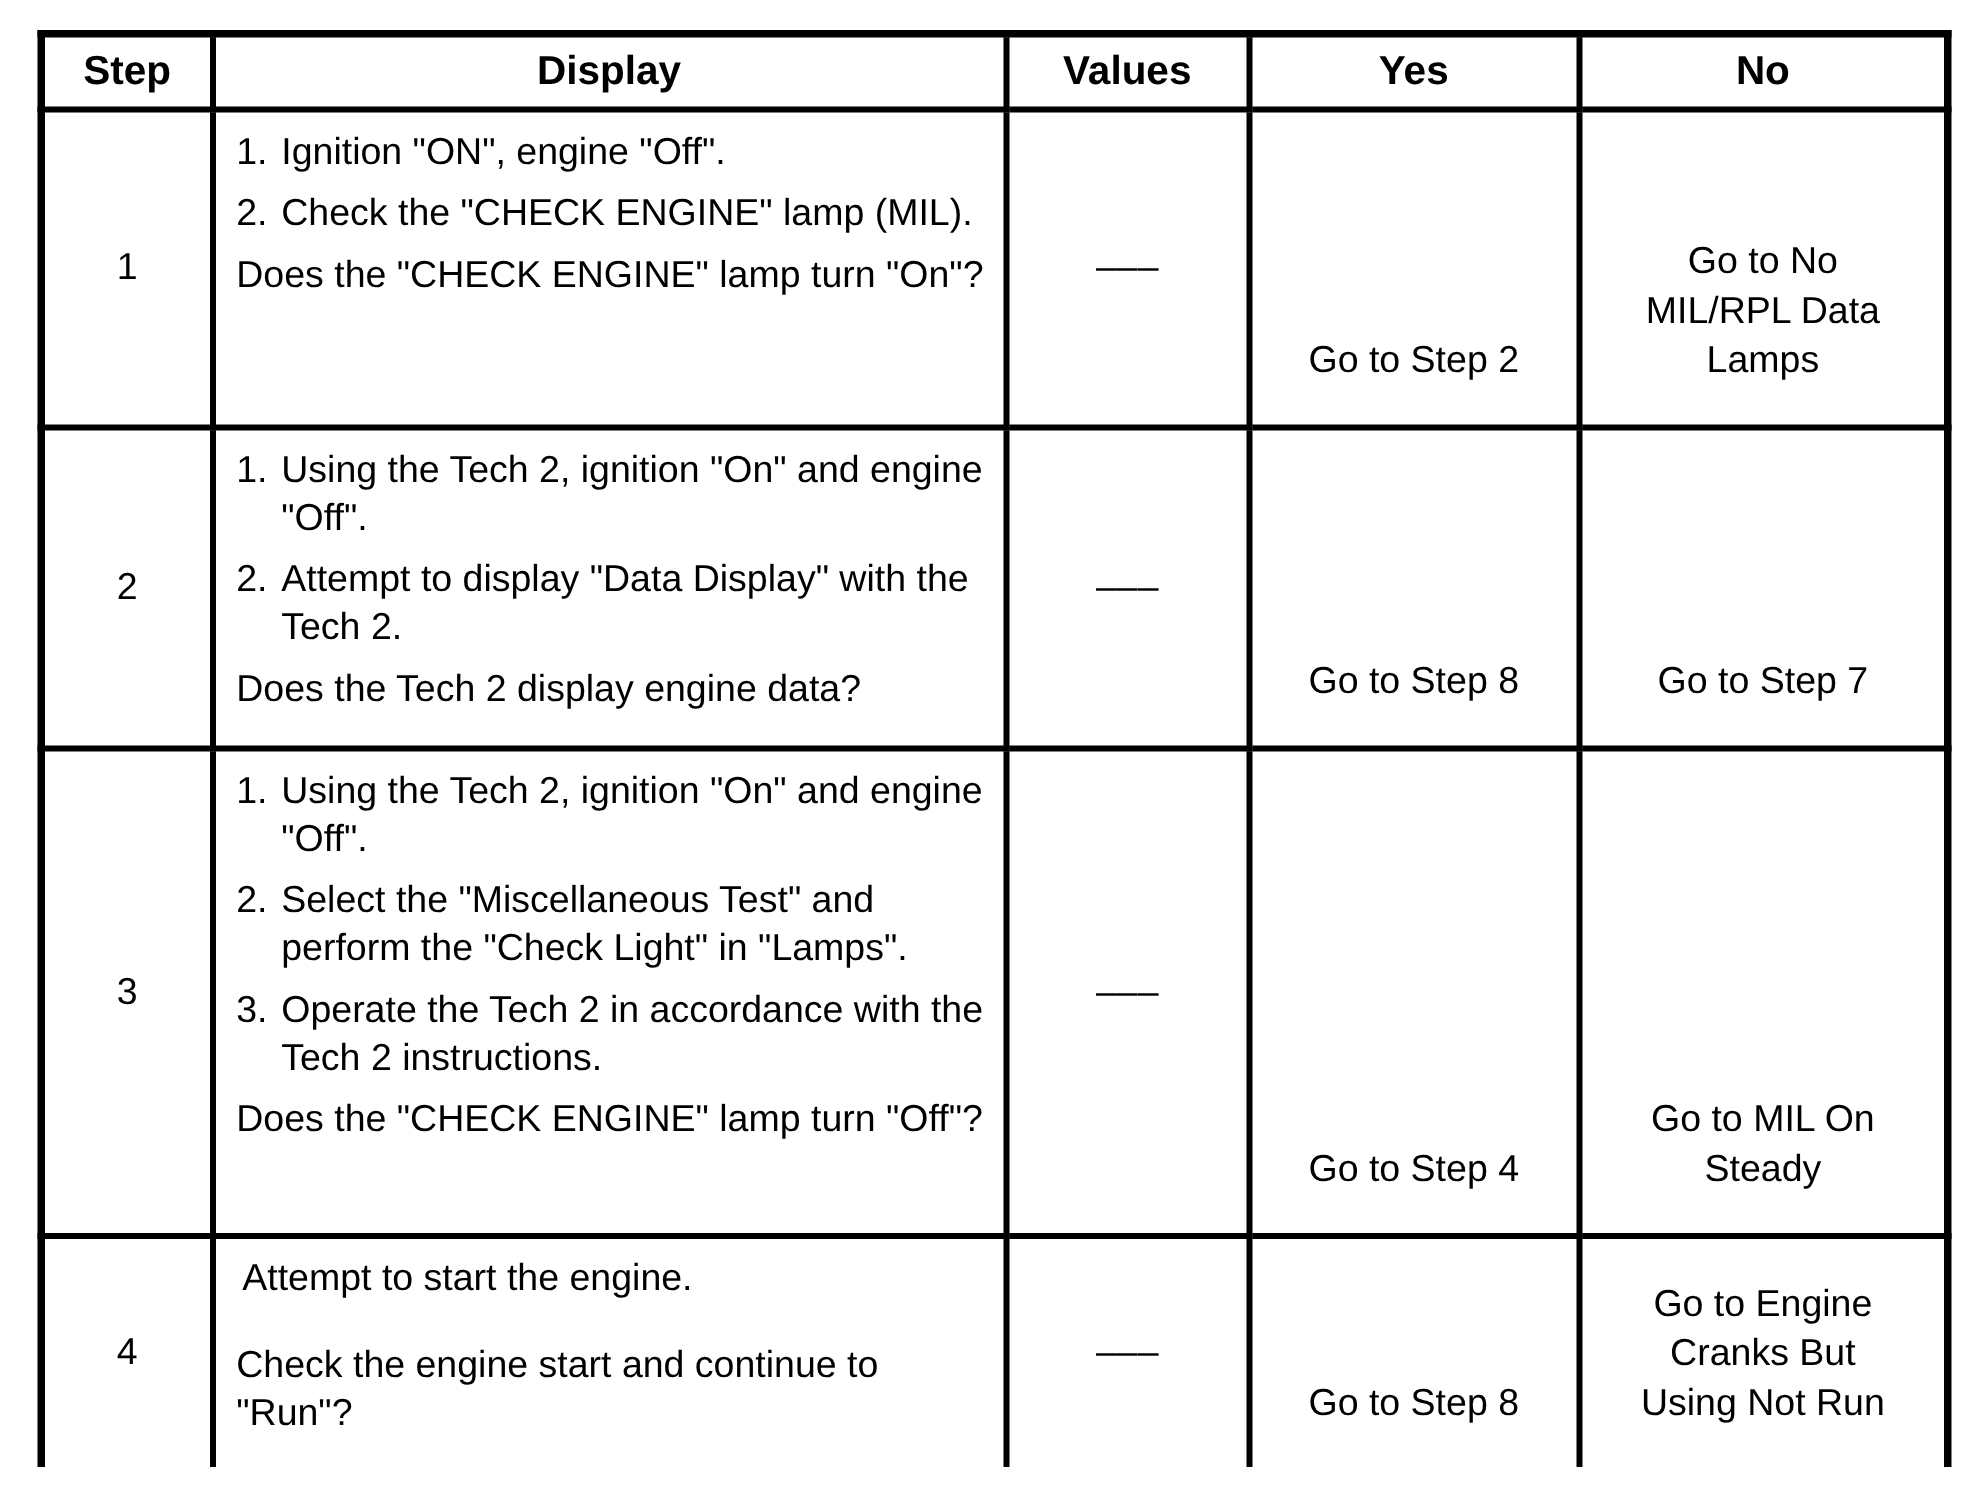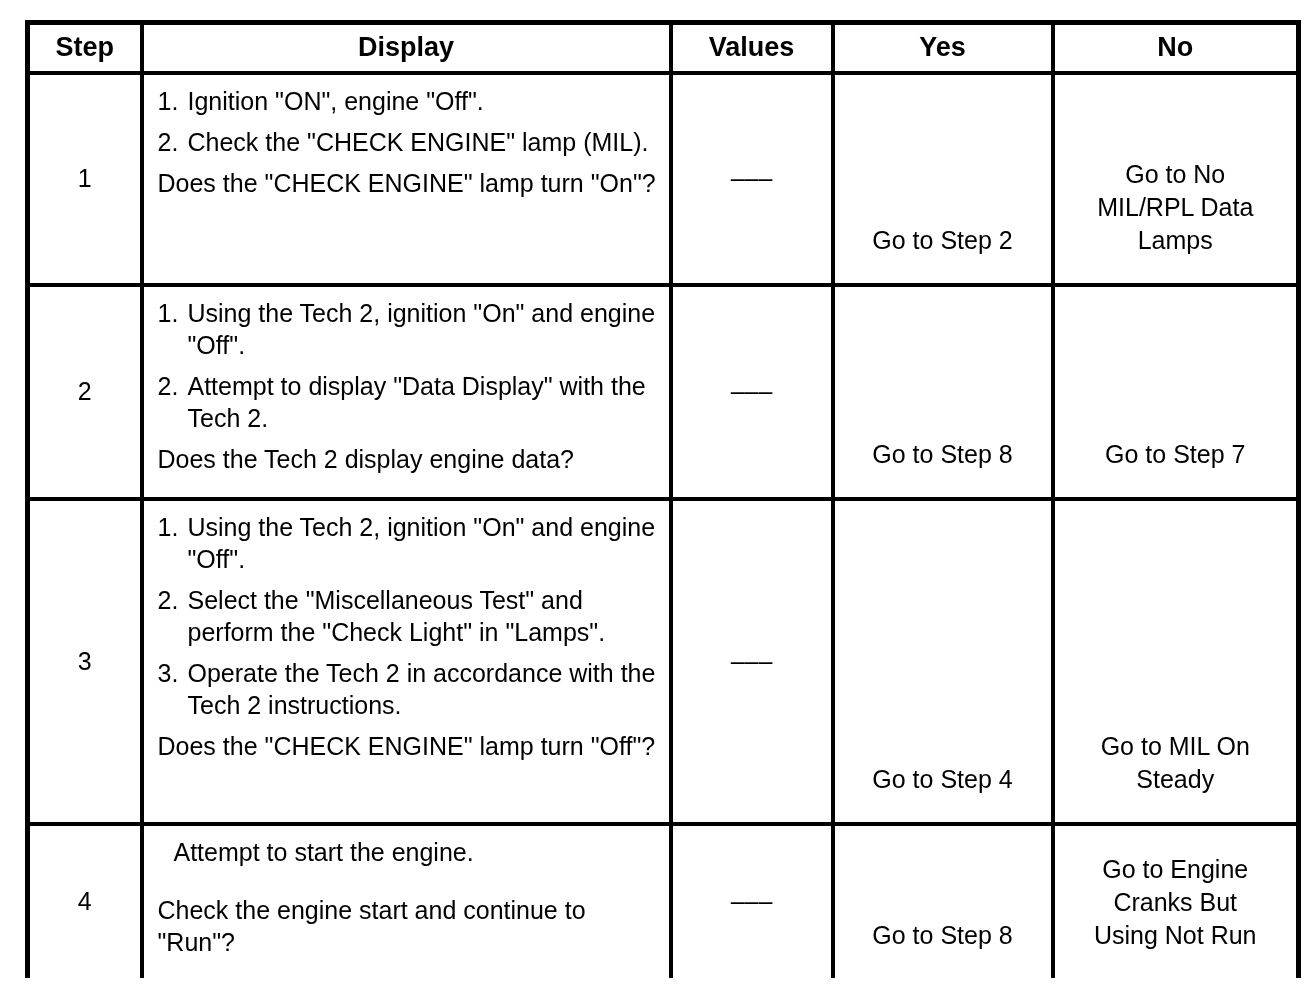--- a/index.html
+++ b/index.html
@@ -56,21 +56,21 @@
   td.action-cell {
     vertical-align: top;
     text-align: left;
     font-size: 25px;
     line-height: 32px;
     padding: 10px 10px 6px 14px;
   }
   .action-item { display: flex; margin: 0 0 9px 0; }
   .action-item .num { flex: 0 0 30px; width: 30px; }
   .action-item .txt { flex: 1 1 auto; }
-  .action-intro { margin: 0 0 26px 16px; }
+  .action-intro { margin: 0 0 26px 4px; }
   .action-question { margin: 0; }
   td.values-cell {
     text-align: center;
     vertical-align: middle;
     font-size: 25px;
     letter-spacing: 0px;
   }
   td.yes-cell, td.no-cell {
     text-align: center;
     vertical-align: bottom;

